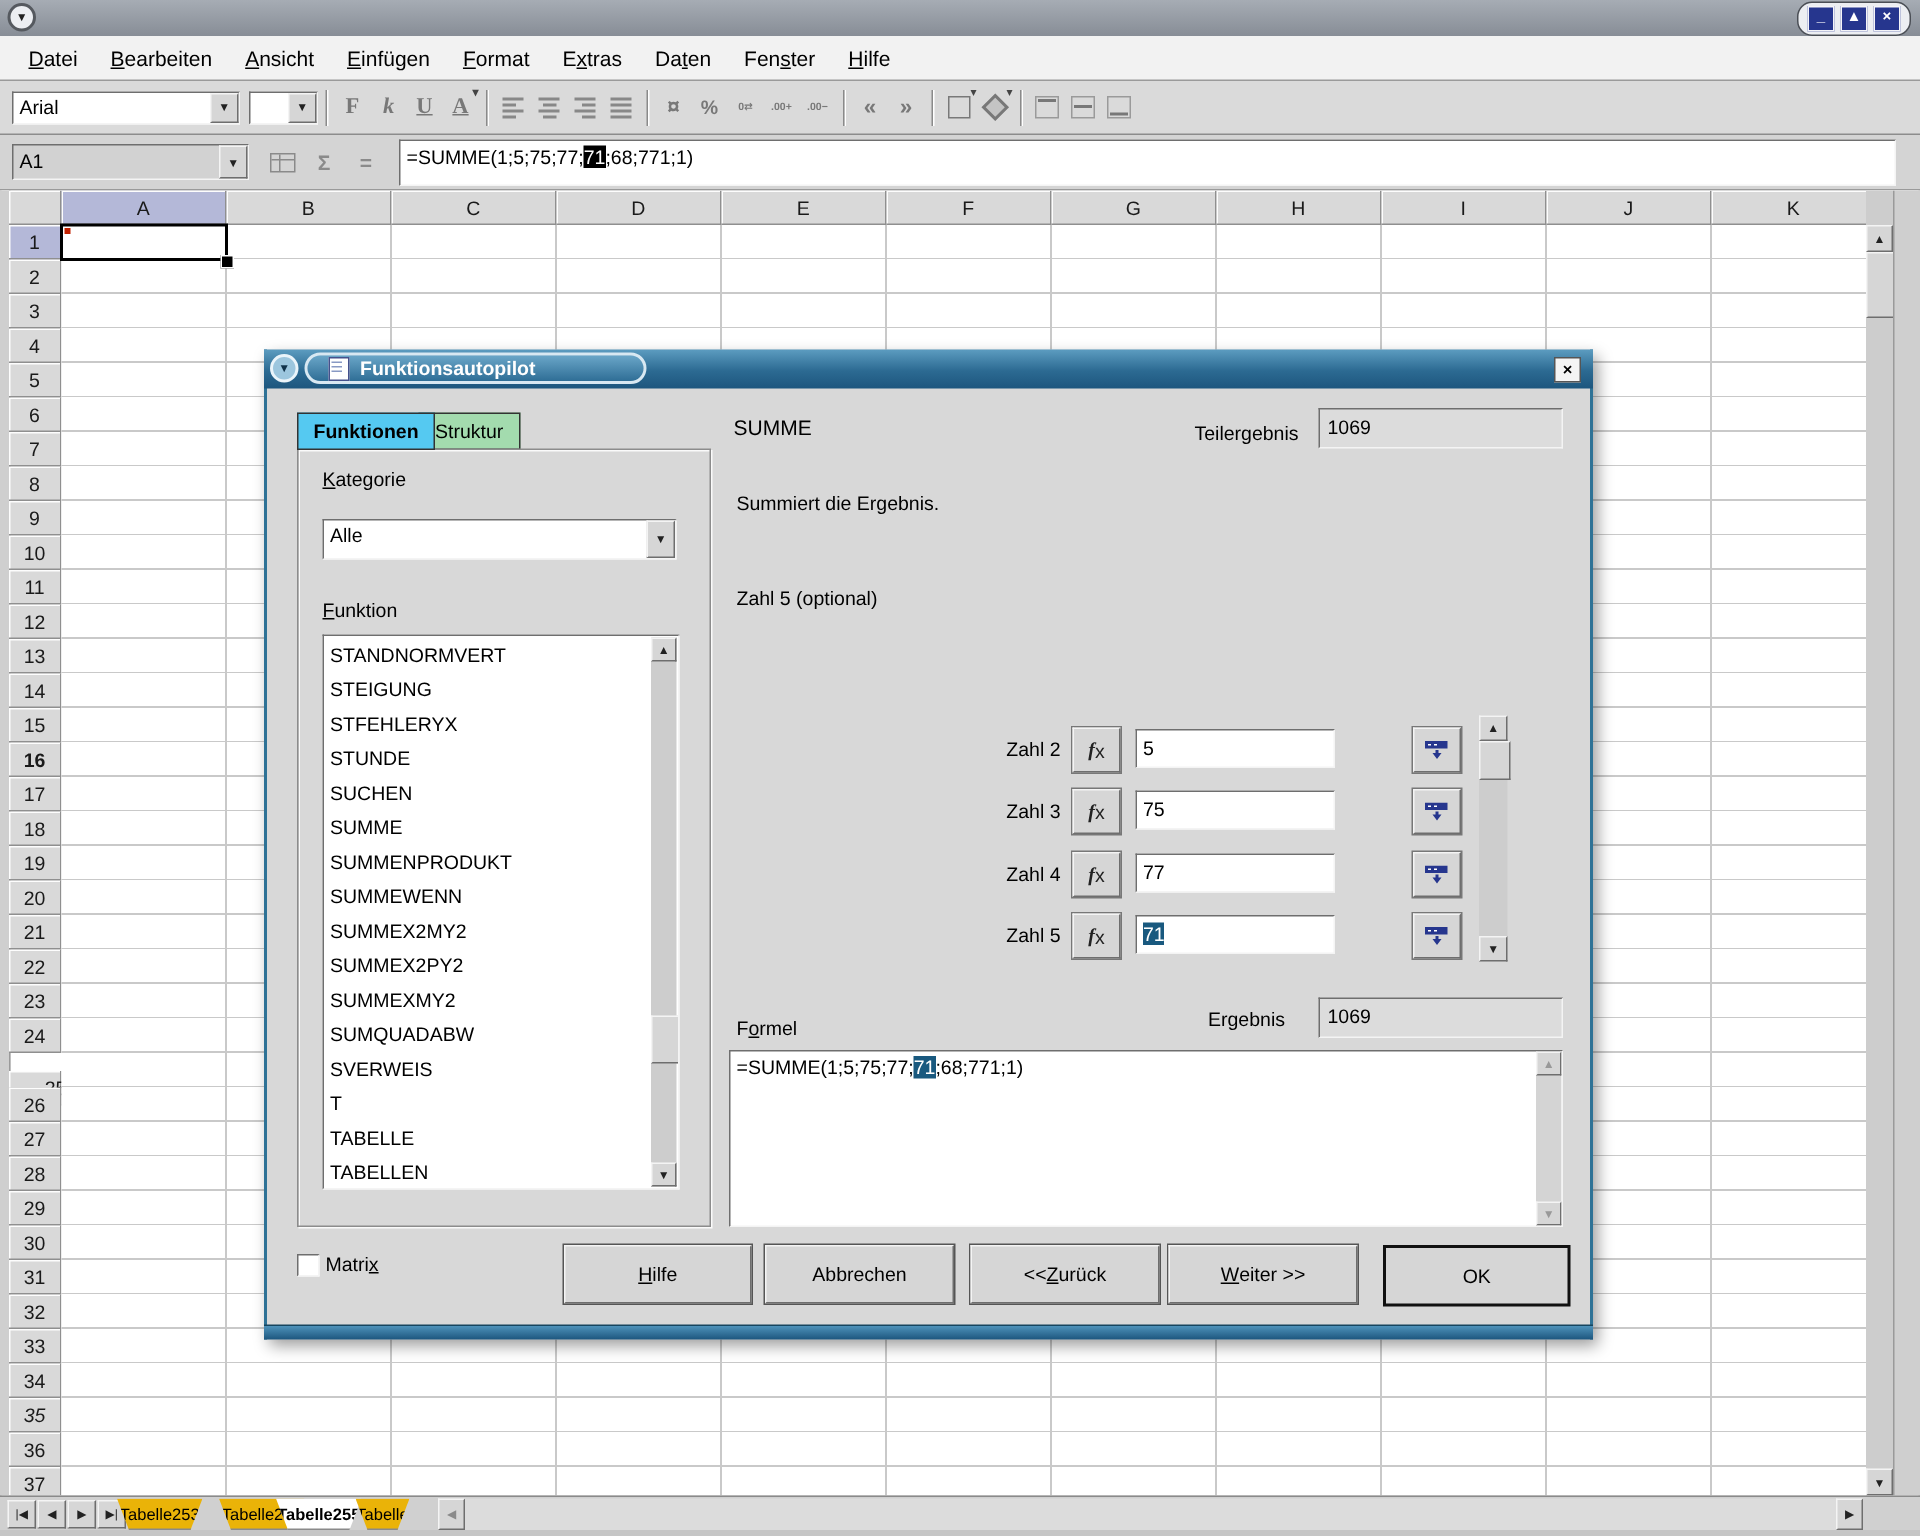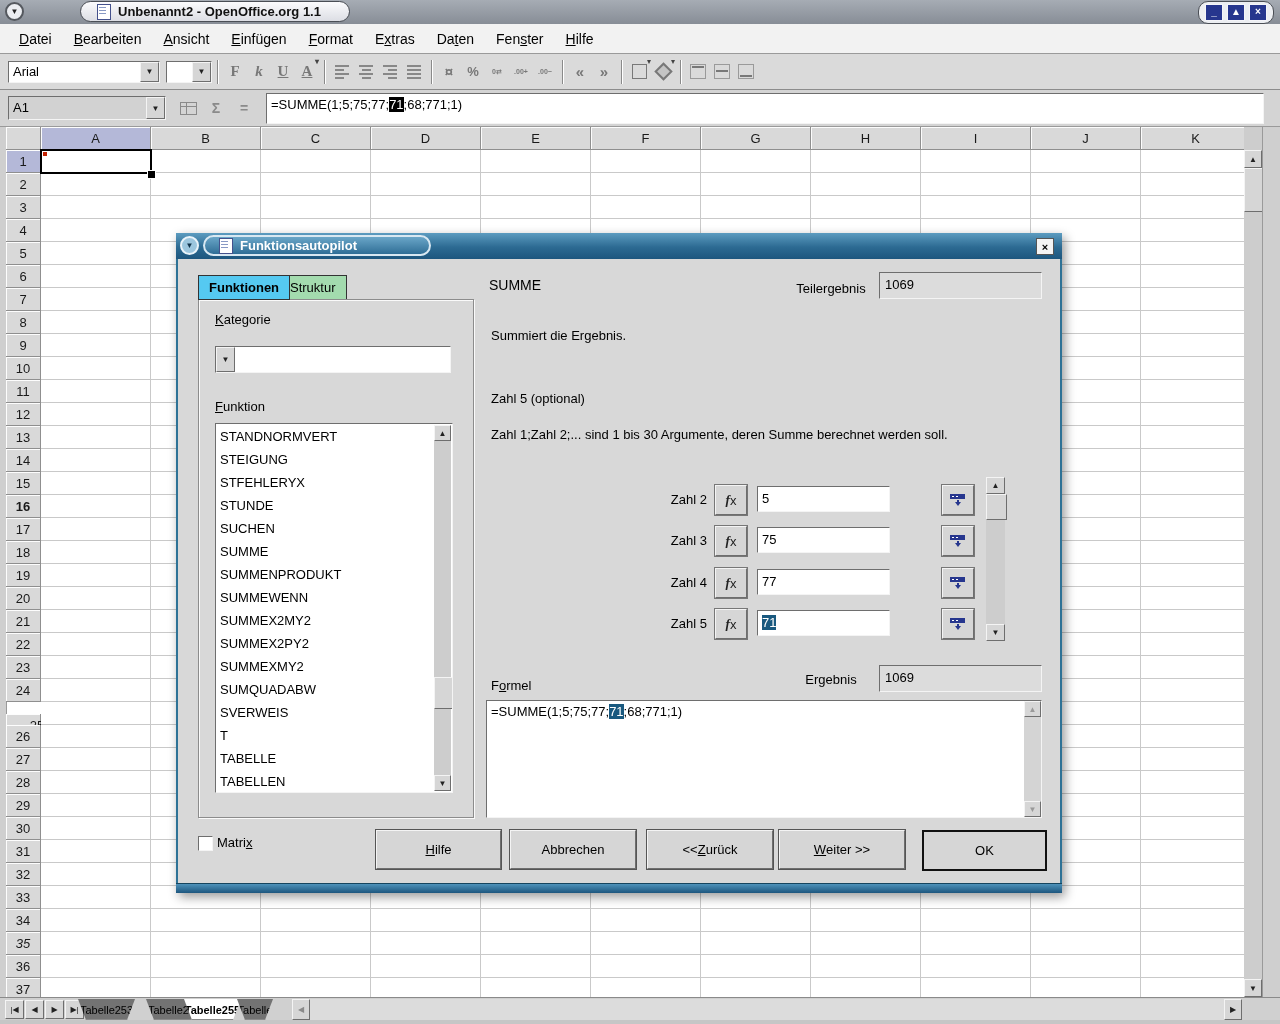--- a/index.html
+++ b/index.html
@@ -89,21 +89,21 @@
   #vscroll{position:absolute;left:1244px;top:0;width:18px;height:870px;background:#cdcdcd}
   #vscroll .up{position:absolute;left:0;top:23px;width:18px;height:18px}
   #vscroll .thumb{position:absolute;left:0;top:41px;width:18px;height:42px}
   #vscroll .down{position:absolute;left:0;top:852px;width:18px;height:18px}
   #rframe{position:absolute;left:1262px;top:0;width:18px;height:870px;background:#cfcfcf;border-left:1px solid #9a9a9a}
 
   
   #tabbar{position:absolute;left:0;top:997px;width:1280px;height:23px;background:#d0d0d0;border-top:1px solid #8a8a8a}
   .navbtn{position:absolute;top:2px;width:19px;height:19px;font-size:8px}
   .stab{position:absolute;top:1px;height:21px;display:flex;align-items:center;justify-content:center;
-    font-size:11px;background:#737373;clip-path:polygon(0 0,100% 0,calc(100% - 8px) 100%,8px 100%);
+    font-size:11px;background:#eab308;clip-path:polygon(0 0,100% 0,calc(100% - 8px) 100%,8px 100%);
     box-shadow:inset 0 -1px 0 #8a8a8a;white-space:nowrap;overflow:hidden}
   .stab.active{background:#fff;font-weight:bold}
   #hscroll{position:absolute;left:292px;top:1px;width:950px;height:21px;background:#dcdcdc}
   #hscroll .left{position:absolute;left:0;top:0;width:18px;height:21px;color:#8a8a8a}
   #hscroll .right{position:absolute;right:0;top:0;width:18px;height:21px}
   #botframe{position:absolute;left:0;top:1020px;width:1280px;height:4px;background:#c6c6c6}
 
   
   #dialog{position:absolute;left:176px;top:233px;width:886px;height:660px;background:#d8d8d8;
     border-left:2px solid #2e7296;border-right:2px solid #2e7296;box-sizing:border-box;
@@ -165,24 +165,20 @@
 </style>
 </head>
 <body>
 
 <div id="app">
 
   <div id="titlebar">
     <div class="tb-round">
         <span>▼</span>
       </div>
-    <div class="tb-capsule">
-      <span class="doc-icon"></span>
-      <span class="tb-title">Unbenannt2 - OpenOffice.org 1.1</span>
-    </div>
     <div class="tb-btns">
       <span class="wbtn">_</span>
       <span class="wbtn">▲</span>
       <span class="wbtn">×</span>
     </div>
   </div>
 
   <div id="menubar">
       <span class="menu-item"><span class="mn">D</span>atei</span>
       <span class="menu-item"><span class="mn">B</span>earbeiten</span>
@@ -374,20 +370,21 @@
       </div>
       <span class="dlg-close">×</span>
     </div>
 
     <div id="tab-funktionen" class="dtab">Funktionen</div>
     <div id="tab-struktur" class="dtab">Struktur</div>
 
     <div id="leftpanel">
       <span class="dlabel" style="left:16px;top:12px"><span class="mn">K</span>ategorie</span>
       <div id="catcombo" class="combo sunken">
+        <span class="val">Alle</span>
         <span class="ddbtn raised">▼</span>
       </div>
       <span class="dlabel" style="left:16px;top:99px"><span class="mn">F</span>unktion</span>
       <div id="funclist" class="sunken">
         <div class="items">
             <div class="fitem">STANDNORMVERT</div>
             <div class="fitem">STEIGUNG</div>
             <div class="fitem">STFEHLERYX</div>
             <div class="fitem">STUNDE</div>
             <div class="fitem">SUCHEN</div>
@@ -410,21 +407,20 @@
         </div>
       </div>
     </div>
 
     <span class="dlabel" style="left:311px;top:44px;font-size:14px">SUMME</span>
     <span class="dlabel tright" style="left:608px;top:48px;width:90px">Teilergebnis</span>
     <div class="dispfield sunken" style="left:701px;top:39px;width:163px;height:27px;background:#dcdcdc">1069</div>
 
     <span class="dlabel" style="left:313px;top:95px">Summiert die Ergebnis.</span>
     <span class="dlabel" style="left:313px;top:158px">Zahl 5 (optional)</span>
-    <span class="dlabel" style="left:313px;top:194px;width:560px">Zahl 1;Zahl 2;... sind 1 bis 30 Argumente, deren Summe berechnet werden soll.</span>
 
     <div id="argrows">
         <span class="argrow-label" style="left: 437px; top: 259px;">Zahl 2</span>
         <span class="fxbtn raised" style="left: 537px; top: 252px;"><i>f</i>x</span>
         <div class="argfield sunken" style="left: 579px; top: 253px;"><span>5</span></div>
         <span class="shrinkbtn raised" style="left: 764px; top: 252px;">
           <svg width="16" height="13" viewBox="0 0 16 13">
             <rect x="0" y="0" width="15" height="5" fill="#26368e"></rect>
             <rect x="2" y="2" width="2" height="1" fill="#fff"></rect>
             <rect x="6" y="2" width="2" height="1" fill="#fff"></rect>

